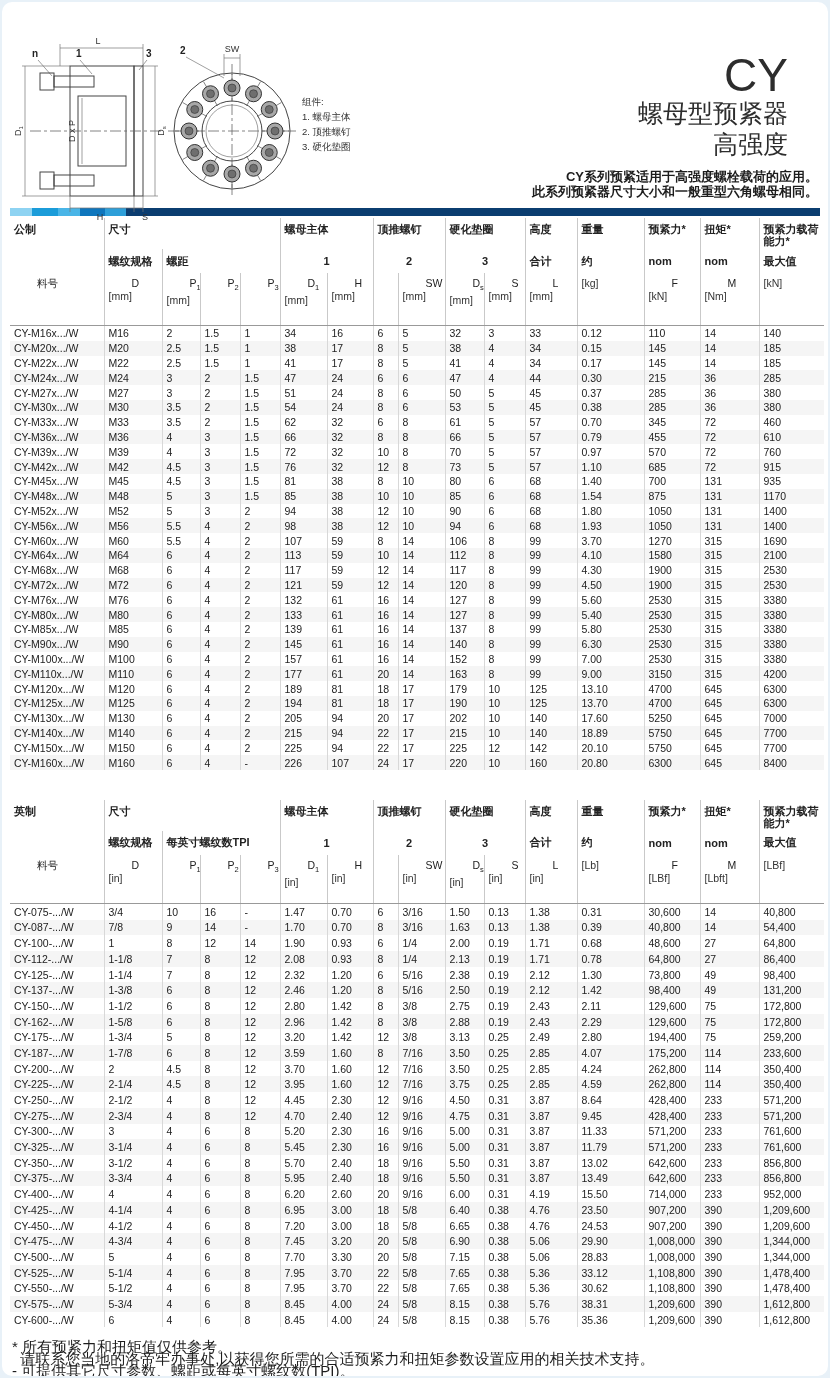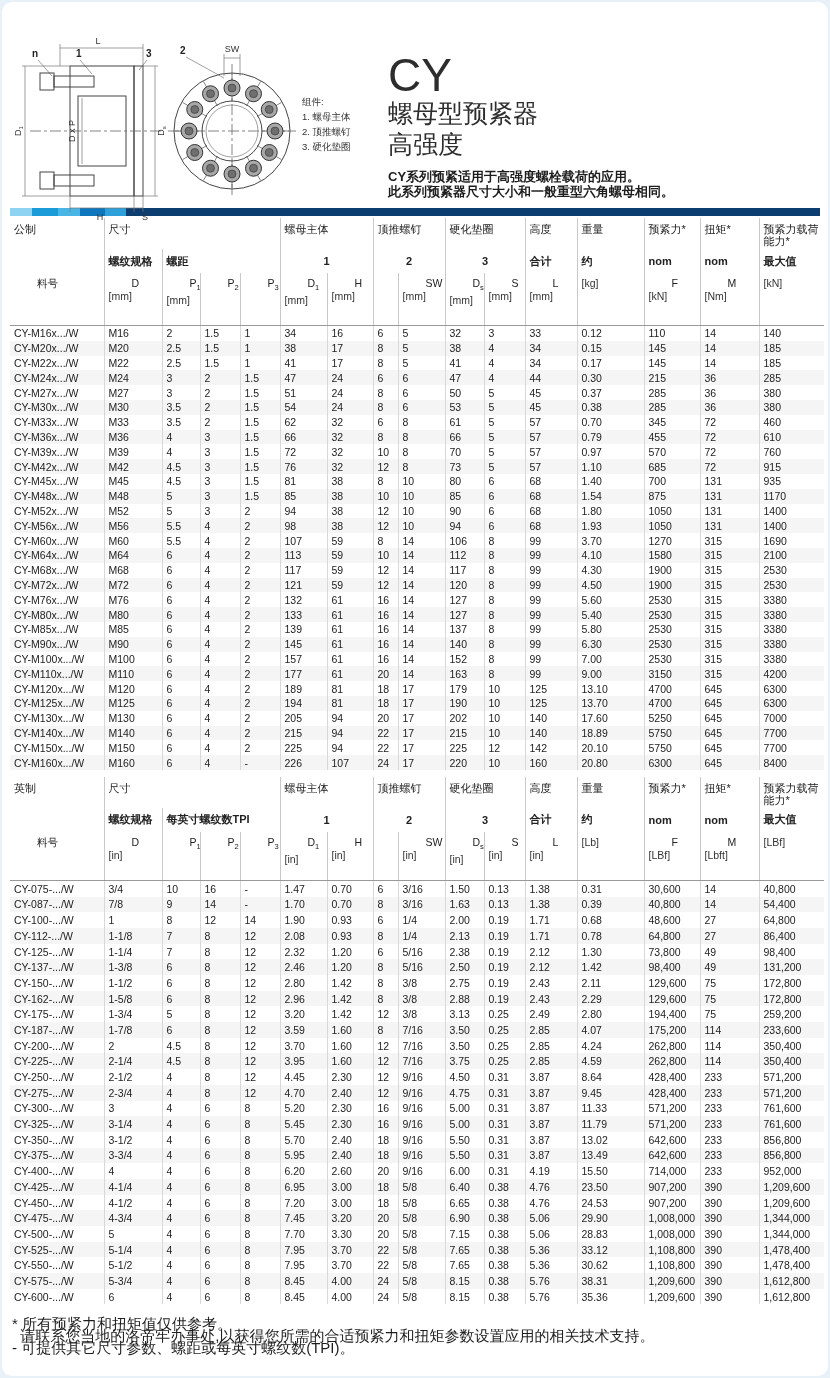--- a/index.html
+++ b/index.html
@@ -4,49 +4,49 @@
 <style>
   html,body{margin:0;padding:0;background:#e8f1f8;}
   body{font-family:"Liberation Sans","DejaVu Sans",sans-serif;color:#222;}
   .page{position:relative;width:830px;height:1378px;overflow:hidden;}
   .card{position:absolute;left:2px;top:2px;width:826px;height:1374px;background:#ffffff;border-radius:10px;overflow:hidden;}
 
   
   .hero{position:relative;height:206px;}
   .drawing{position:absolute;left:10px;top:24px;}
   .legend{position:absolute;left:300px;top:92px;font-size:9.5px;line-height:15px;color:#333;}
-  .titleblock{position:absolute;right:10px;top:50px;width:430px;text-align:left;}
+  .titleblock{position:absolute;right:10px;top:50px;width:430px;text-align:right;}
   .t-cy{font-size:46px;line-height:46px;color:#2d2d2d;margin-right:30px;}
   .t-line{font-size:25px;line-height:31px;color:#2d2d2d;margin-right:30px;}
   .t-desc{font-size:13px;font-weight:600;line-height:15px;margin-top:9px;color:#1d1d1d;}
 
   
   .bluebar{margin:0 8px;height:8px;display:flex;}
   .bluebar .seg{height:8px;}
   .bluebar .seg:last-child{flex:1;}
 
   
   .tblwrap{margin:2px 8px 0 8px;}
   .dt{border-collapse:collapse;table-layout:fixed;width:814px;font-size:10.5px;color:#222;}
   .dt th,.dt td{padding:0 4px;text-align:left;font-weight:normal;white-space:nowrap;overflow:hidden;}
   .dt thead th{border-left:1px solid #c9c9c9;}
   .dt thead tr th:first-child{border-left:none;}
-  .dt .group-row th{font-weight:normal;font-size:11px;height:26px;vertical-align:top;padding-top:5px;white-space:normal;line-height:12px;}
+  .dt .group-row th{font-weight:bold;font-size:11px;height:26px;vertical-align:top;padding-top:5px;white-space:normal;line-height:12px;}
   .dt .sub-row th{font-weight:bold;font-size:11px;height:24px;vertical-align:middle;}
   .dt .sub-row th.c{text-align:center;}
   .dt .col-row th{height:48px;vertical-align:top;padding-top:4px;border-bottom:1px solid #999;}
   .dt.imperial .col-row th{height:44px;}
   .cl{font-weight:normal;display:block;line-height:13px;padding-left:23px;}
   .cu{font-weight:normal;color:#333;display:block;line-height:13px;}
   .cl sub{font-size:7.5px;}
   .dt tbody td{height:14.8px;border-left:1px solid #d8d8d8;}
   .dt.imperial tbody td{height:15.7px;}
   .dt tbody td:first-child{border-left:none;}
   .dt tbody tr:nth-child(even){background:#f5f5f5;}
-  .imperial-block{margin-top:7px;}
+  .imperial-block{margin-top:30px;}
 
   
   .notes{margin:14px 8px 0 10px;font-size:15px;line-height:11.8px;color:#1d1d1d;white-space:pre;}
 
   
   .ln{stroke:#444;stroke-width:1;fill:none;}
   .thin{stroke:#777;stroke-width:0.7;fill:none;}
   .cline{stroke:#666;stroke-width:0.8;fill:none;stroke-dasharray:11 3 3 3;}
   .dimtxt{font-size:9px;fill:#333;}
   .lbltxt{font-size:10px;fill:#222;font-weight:bold;}

